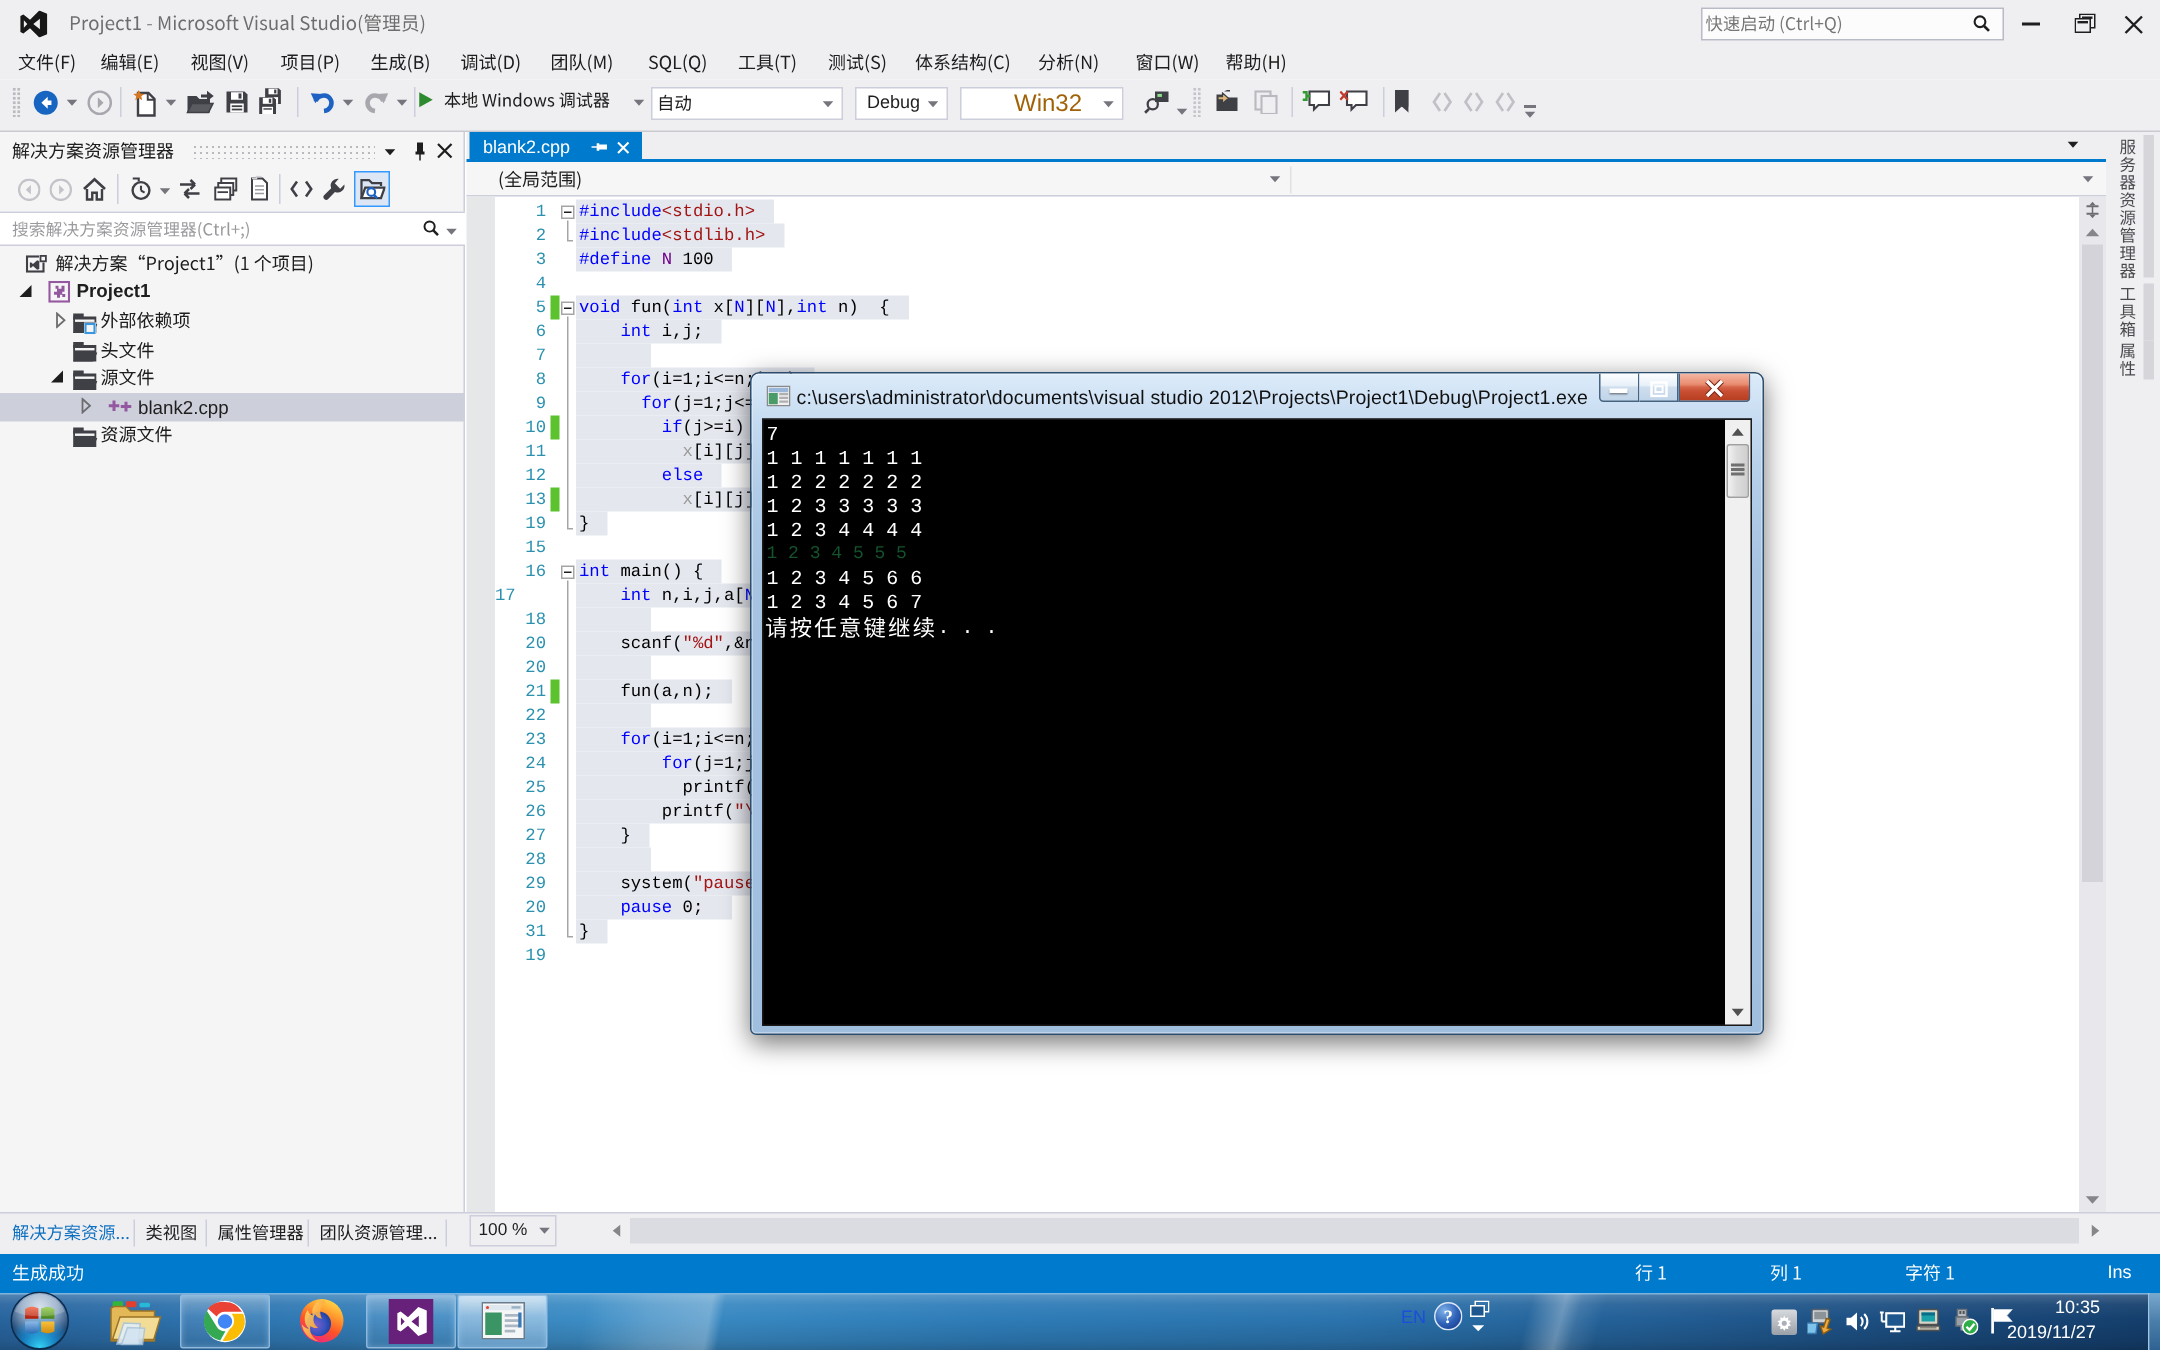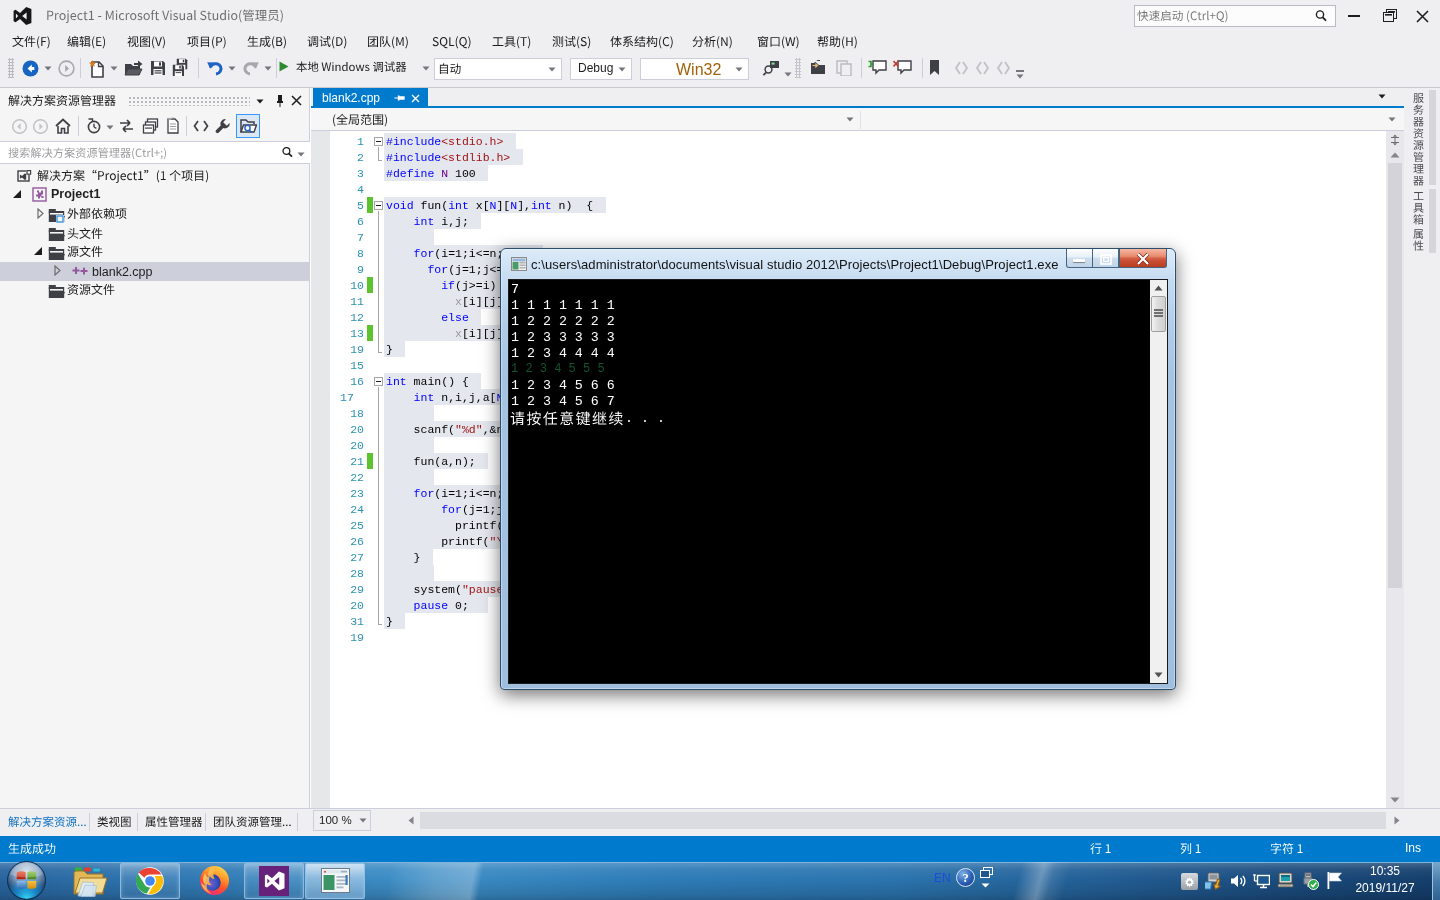--- a/index.html
+++ b/index.html
@@ -444,21 +444,21 @@
 <div class="abs mono" style="left:330px;top:230.5px;width:34px;text-align:right;font-size:11.5px;color:#2b91af">7</div>
 <div class="abs mono" style="left:330px;top:246.5px;width:34px;text-align:right;font-size:11.5px;color:#2b91af">8</div>
 <div class="abs mono" style="left:330px;top:262.5px;width:34px;text-align:right;font-size:11.5px;color:#2b91af">9</div>
 <div class="abs mono" style="left:330px;top:278.5px;width:34px;text-align:right;font-size:11.5px;color:#2b91af">10</div>
 <div class="abs mono" style="left:330px;top:294.5px;width:34px;text-align:right;font-size:11.5px;color:#2b91af">11</div>
 <div class="abs mono" style="left:330px;top:310.5px;width:34px;text-align:right;font-size:11.5px;color:#2b91af">12</div>
 <div class="abs mono" style="left:330px;top:326.5px;width:34px;text-align:right;font-size:11.5px;color:#2b91af">13</div>
 <div class="abs mono" style="left:330px;top:342.5px;width:34px;text-align:right;font-size:11.5px;color:#2b91af">19</div>
 <div class="abs mono" style="left:330px;top:358.5px;width:34px;text-align:right;font-size:11.5px;color:#2b91af">15</div>
 <div class="abs mono" style="left:330px;top:374.5px;width:34px;text-align:right;font-size:11.5px;color:#2b91af">16</div>
-<div class="abs mono" style="left:330px;top:390.5px;width:34px;text-align:center;font-size:11.5px;color:#2b91af">17</div>
+<div class="abs mono" style="left:330px;top:390.5px;width:34px;text-align:left;font-size:11.5px;color:#2b91af">17</div>
 <div class="abs mono" style="left:330px;top:406.5px;width:34px;text-align:right;font-size:11.5px;color:#2b91af">18</div>
 <div class="abs mono" style="left:330px;top:422.5px;width:34px;text-align:right;font-size:11.5px;color:#2b91af">20</div>
 <div class="abs mono" style="left:330px;top:438.5px;width:34px;text-align:right;font-size:11.5px;color:#2b91af">20</div>
 <div class="abs mono" style="left:330px;top:454.5px;width:34px;text-align:right;font-size:11.5px;color:#2b91af">21</div>
 <div class="abs mono" style="left:330px;top:470.5px;width:34px;text-align:right;font-size:11.5px;color:#2b91af">22</div>
 <div class="abs mono" style="left:330px;top:486.5px;width:34px;text-align:right;font-size:11.5px;color:#2b91af">23</div>
 <div class="abs mono" style="left:330px;top:502.5px;width:34px;text-align:right;font-size:11.5px;color:#2b91af">24</div>
 <div class="abs mono" style="left:330px;top:518.5px;width:34px;text-align:right;font-size:11.5px;color:#2b91af">25</div>
 <div class="abs mono" style="left:330px;top:534.5px;width:34px;text-align:right;font-size:11.5px;color:#2b91af">26</div>
 <div class="abs mono" style="left:330px;top:550.5px;width:34px;text-align:right;font-size:11.5px;color:#2b91af">27</div>
@@ -763,13 +763,13 @@
     <rect x="6" y="12" width="2 " height="3" fill="#9aa0a8"></rect>
     <circle cx="12.5" cy="12.5" r="5" fill="#2fad48" stroke="#fff"></circle>
     <path d="M10 12.5 L12 14.5 L15.3 10.5" stroke="#fff" stroke-width="1.6" fill="none"></path>
   </svg>
 <svg class="abs" style="left:1326px;top:871px" width="17" height="19" viewBox="0 0 17 19">
     <rect x="1.5" y="1" width="1.8" height="17" fill="#fff"></rect>
     <path d="M3.3 2 L15.5 2 L12 6 L15.5 10 L3.3 10 Z" fill="#fff"></path>
     <path d="M3.3 2 L15.5 2 L12 6 L15.5 10 L3.3 10" fill="none" stroke="#c8d4e0" stroke-width="0.6"></path>
   </svg>
 <div class="abs" style="left:1345px;top:864px;width:80px;height:14px;font-size:12px;color:#fff;text-align:center">10:35</div>
-<div class="abs" style="left:1338px;top:881px;width:94px;height:14px;font-size:12px;color:#fff;text-align:center">2019/11/27</div>
+<div class="abs" style="left:1338px;top:881px;width:94px;height:14px;font-size:12px;color:#fff;">2019/11/27</div>
 <div class="abs" style="left:1432px;top:862px;width:8px;height:38px;background:linear-gradient(180deg,#7aa9ce,#4a7eaa 50%,#2f6292);border-left:1px solid #9cc4e4"></div>
 </body></html>

